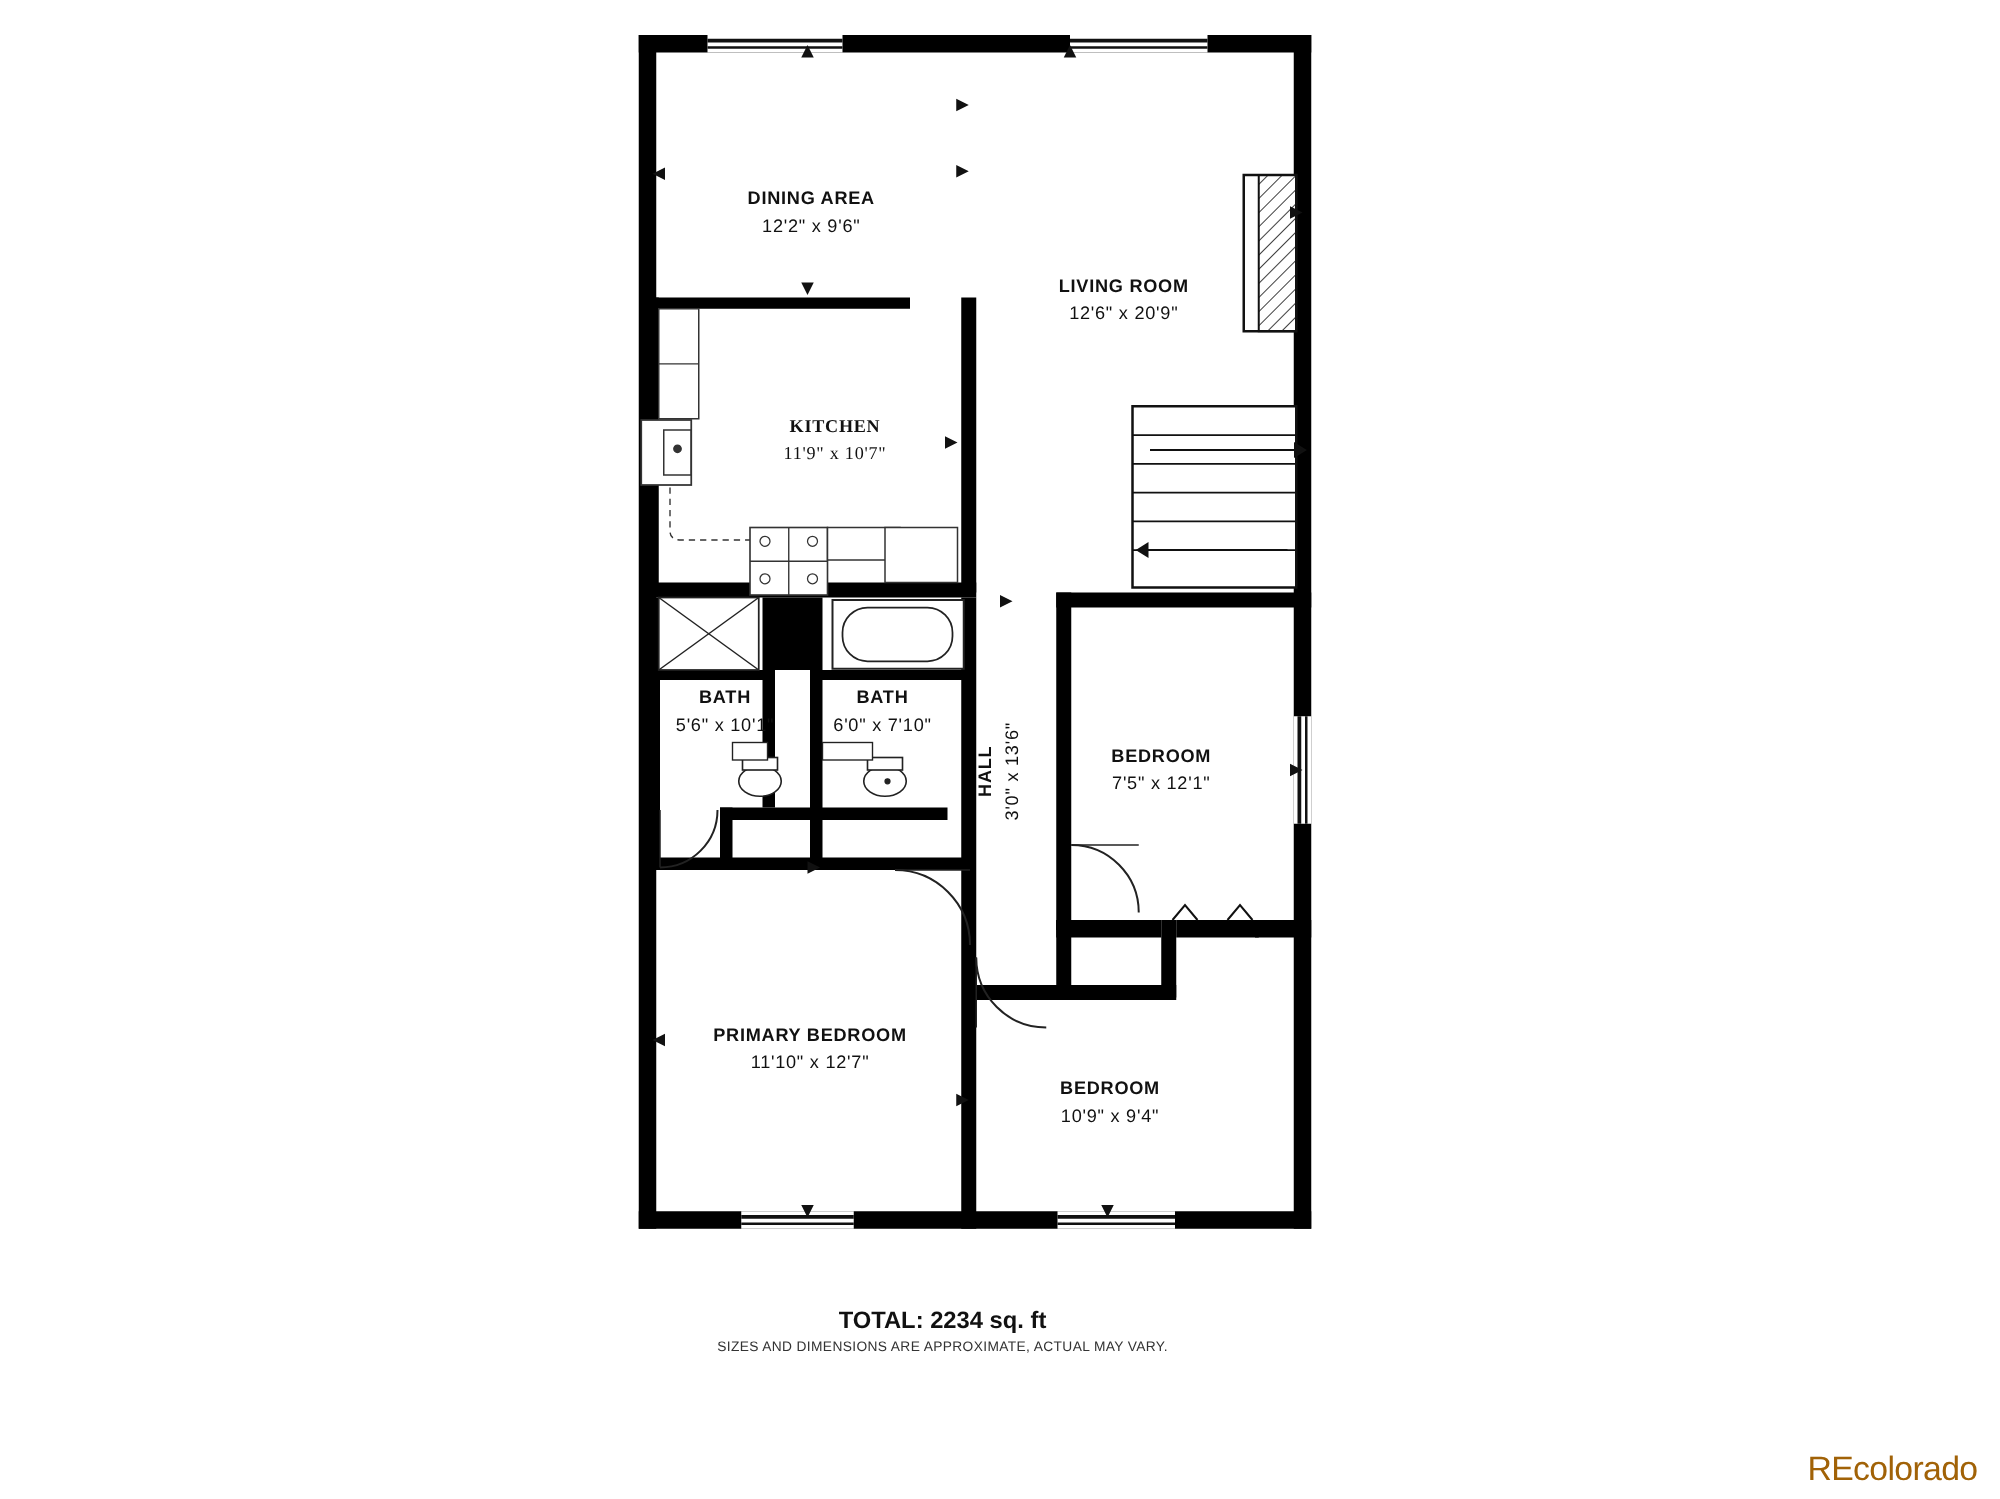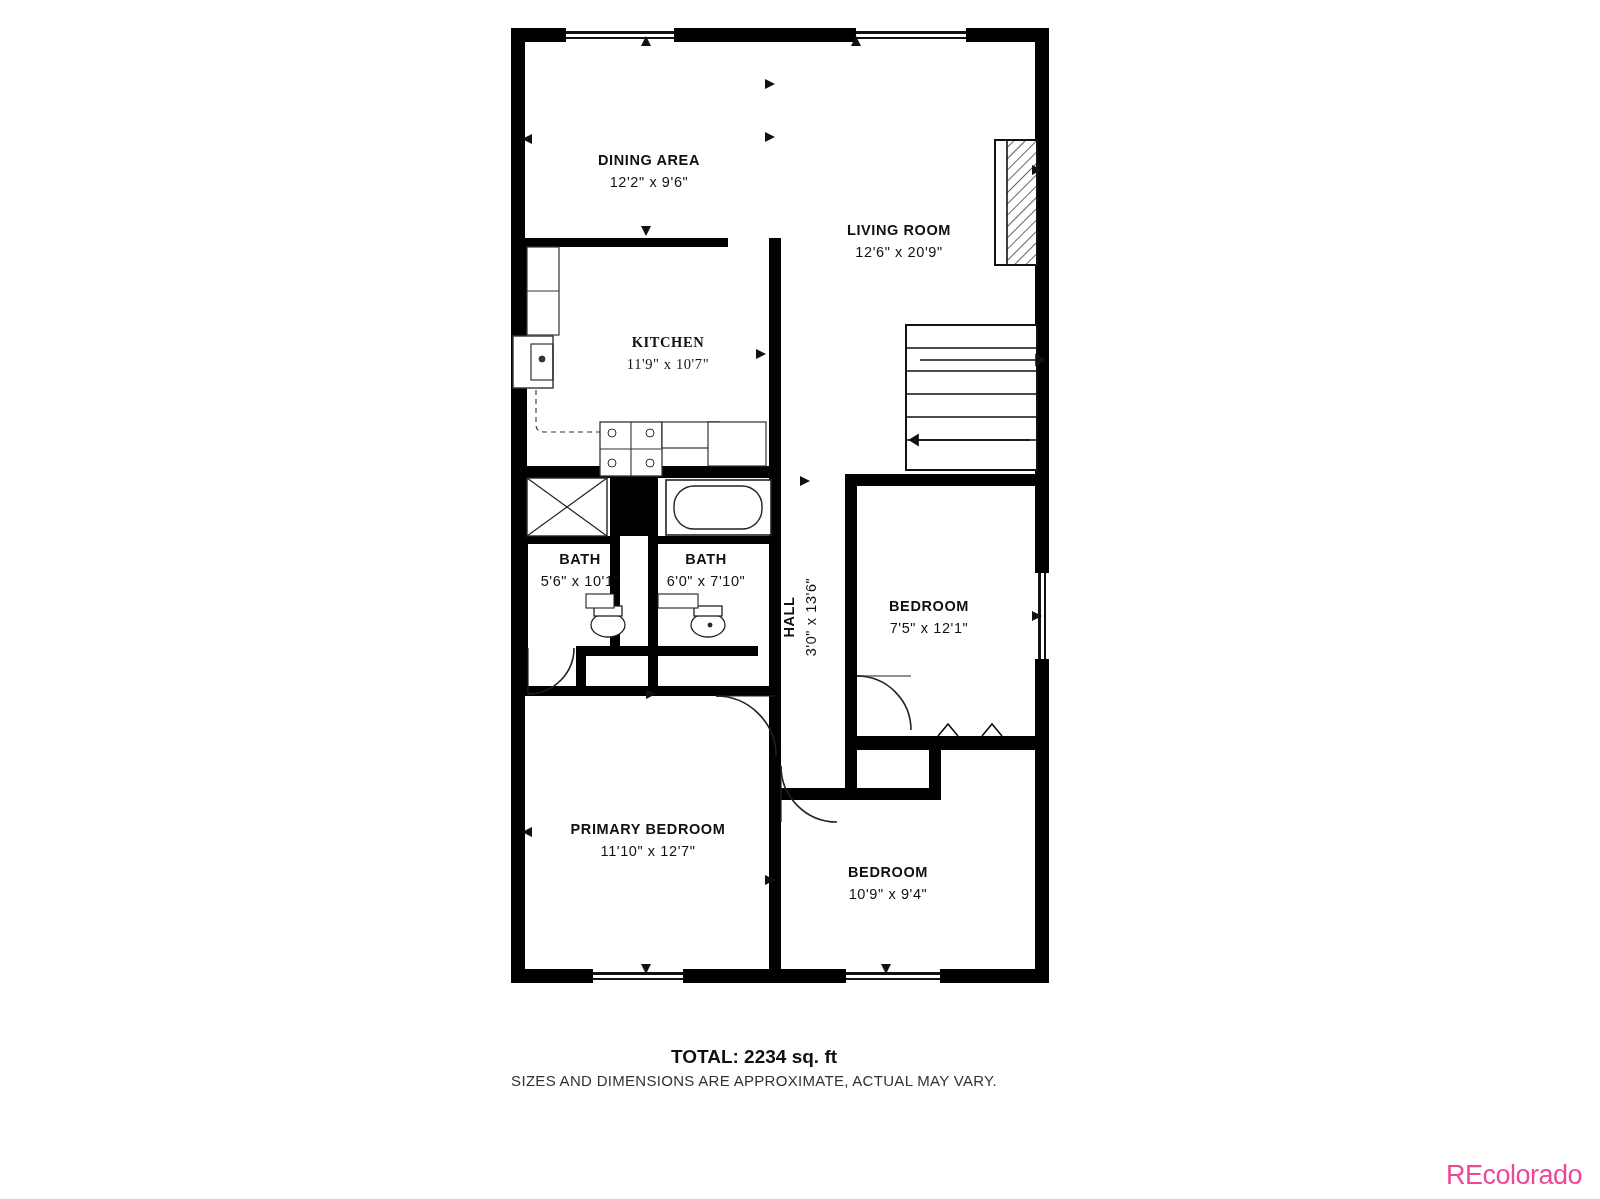--- a/index.html
+++ b/index.html
@@ -63,30 +63,30 @@
     font-size: 17px;
     color: #111;
     margin-bottom: 3px;
   }
   #footer .excluded {
     font-size: 17px;
     color: #111;
     margin-bottom: 22px;
   }
   #footer .disclaimer {
-    font-size: 15px;
+    font-size: 11px;
     color: #333;
     letter-spacing: 0.3px;
   }
   #watermark {
     position: absolute;
     right: 18px;
     bottom: 8px;
     font-size: 27px;
-    color: #ec4899;
+    color: #a16207;
     font-family: "Liberation Sans", sans-serif;
     letter-spacing: -0.5px;
     font-weight: 400;
   }
 </style>
 </head>
 <body>
 
 <svg id="plan" viewBox="0 0 1600 1199">
   <defs>

